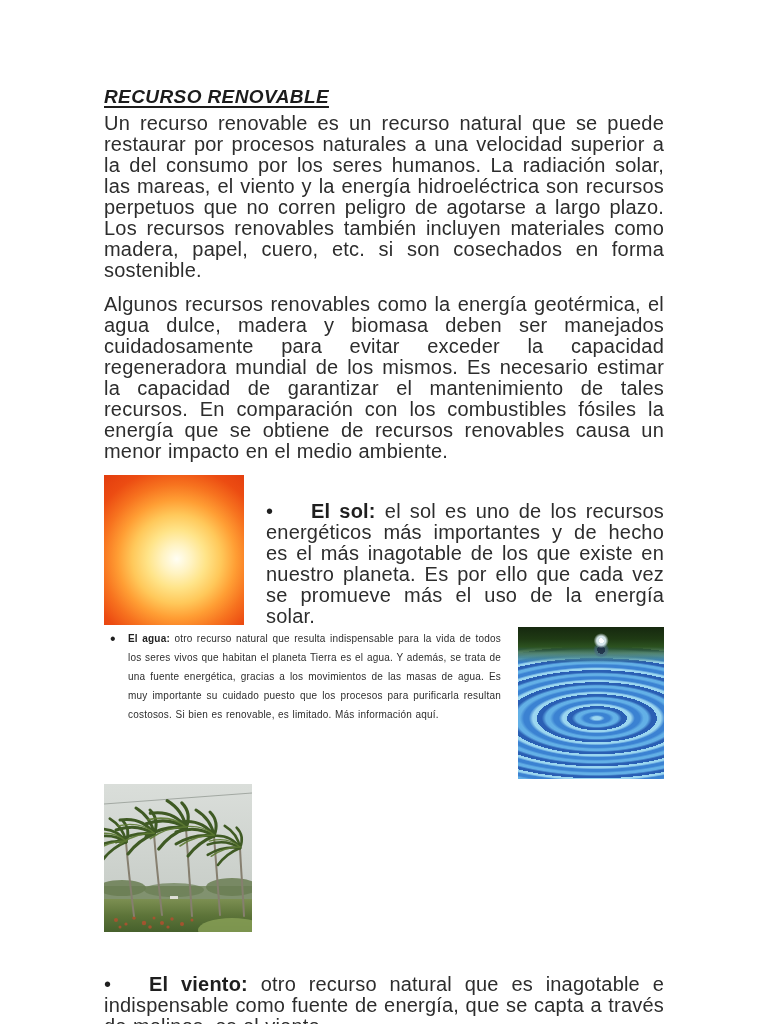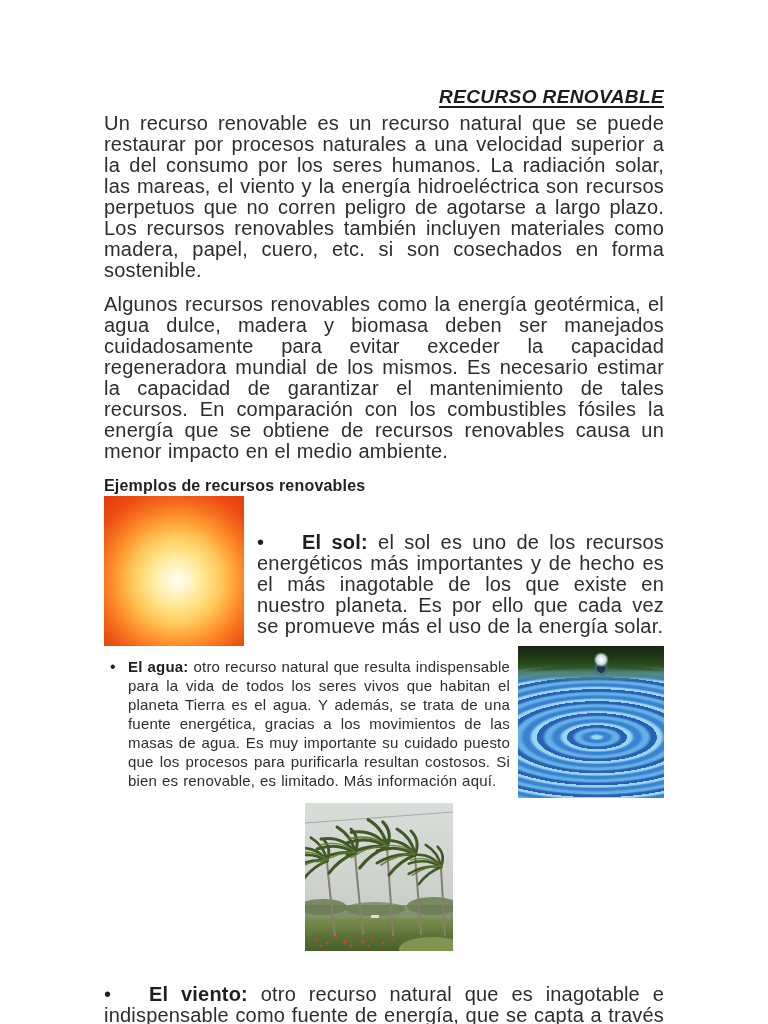--- a/index.html
+++ b/index.html
@@ -13,21 +13,21 @@
   }
   .content{
     padding:86px 104px 0 104px; 
   }
   h1.doc-title{
     margin:0 0 5px 0;
     font-size:19px;
     line-height:22px;
     font-weight:bold;
     font-style:italic;
-    text-align:right;
+    text-align:left;
     color:#1c1c1c;
     letter-spacing:.4px;
   }
   h1.doc-title span{
     text-decoration:underline;
     text-underline-offset:3px;
     text-decoration-thickness:2px;
   }
   p.body{
     margin:0 0 13px 0;
@@ -43,32 +43,32 @@
     font-size:16px;
     line-height:21px;
     font-weight:bold;
     color:#1f1f1f;
     letter-spacing:.2px;
   }
   p.examples-intro{margin-bottom:2px;}
   b.item-label{color:#1f1f1f;}
 
   
-  .media-row{display:flex;align-items:center;}
+  .media-row{display:flex;align-items:flex-start;gap:9px;}
   .media-text{flex:1;min-width:0;}
   .pt-sun{padding-top:26px;}
   .pt-wind{padding-top:33px;}
   .row-wind{margin-top:5px;flex-direction:column;}
   .media-text p.body{margin-bottom:0;}
   .hang{position:relative;padding-left:24px;padding-top:2px;}
   .hang .bullet-abs{
     position:absolute;left:6px;top:2px;
     font-size:16px;line-height:19px;color:#1f1f1f;
   }
-  .row-water p.body{font-size:15px;line-height:19px;}
+  .row-water p.body{font-size:10px;line-height:19px;}
   .bullet-inline{display:inline-block;width:14px;color:#1f1f1f;}
   .tab{display:inline-block;width:31px;}
 
   
   .photo{flex:0 0 auto;}
   .sun-img{
     width:140px;height:150px;margin-right:13px;
     background:
       radial-gradient(circle at 52% 56%,
         #fffef4 0%, #fff3c2 13%, #ffe489 26%, #ffc85a 40%,
@@ -93,21 +93,20 @@
 <div class="page">
   <div class="content">
 
     <h1 class="doc-title"><span>RECURSO RENOVABLE</span></h1>
 
     <p class="body">Un recurso renovable es un recurso natural que se puede restaurar por procesos naturales a una velocidad superior a la del consumo por los seres humanos. La radiación solar, las mareas, el viento y la energía hidroeléctrica son recursos perpetuos que no corren peligro de agotarse a largo plazo. Los recursos renovables también incluyen materiales como madera, papel, cuero, etc. si son cosechados en forma sostenible.</p>
 
     <p class="body">Algunos recursos renovables como la energía geotérmica, el agua dulce, madera y biomasa deben ser manejados cuidadosamente para evitar exceder la capacidad regeneradora mundial de los mismos. Es necesario estimar la capacidad de garantizar el mantenimiento de tales recursos. En comparación con los combustibles fósiles la energía que se obtiene de recursos renovables causa un menor impacto en el medio ambiente.</p>
 
 
-    <h2 class="section-heading">Ejemplos de recursos renovables</h2>
 
     <div class="media-row">
       <div class="photo sun-img"></div>
       <div class="media-text pt-sun">
         <p class="body"><span class="bullet-inline">•</span><span class="tab"></span><b class="item-label">El sol:</b> <span>el sol es uno de los recursos energéticos más importantes y de hecho es el más inagotable de los que existe en nuestro planeta. Es por ello que cada vez se promueve más el uso de la energía solar.</span></p>
       </div>
     </div>
 
     <div class="media-row row-water">
       <div class="media-text hang">

